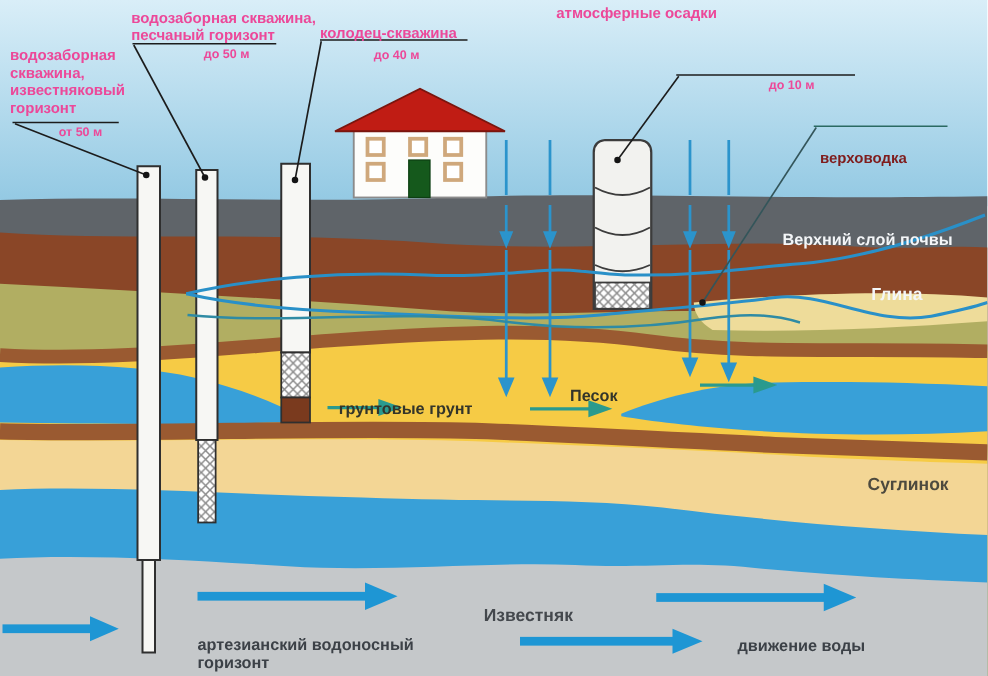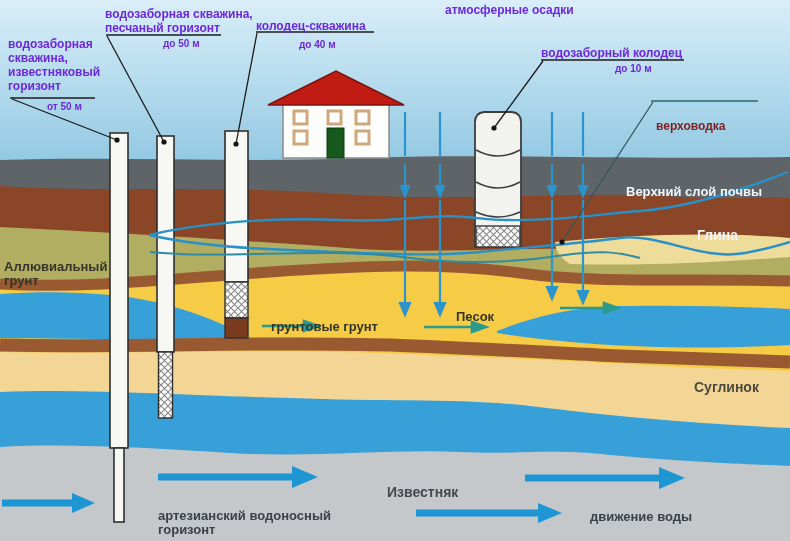--- a/index.html
+++ b/index.html
@@ -3,21 +3,21 @@
 <meta charset="utf-8">
 <style>
   html,body{margin:0;padding:0;background:#fff;}
   #stage{
     position:relative;width:790px;height:541px;overflow:hidden;
     font-family:"Liberation Sans",sans-serif;
   }
   #stage svg{position:absolute;left:0;top:0;}
   .lbl{
     position:absolute;white-space:pre-line;line-height:14px;
-    font-size:12px;font-weight:700;color:#6d28d9;
+    font-size:12px;font-weight:700;color:#ec4899;
   }
   .lbl.depth{font-size:10px;}
   .lbl.layer{font-size:13px;color:#3a3f45;margin-top:21px;}
   .lbl.big{font-size:14px;line-height:16px;padding-left:32px;}
   .lbl.white{color:#f4f6f8;}
   .lbl.teal{color:#7f1d1d;margin-top:32px;}
   .lbl.dark{color:#33352a;}
 </style>
 </head>
 <body>
@@ -173,29 +173,26 @@
 
 <div class="lbl" style="left:105px;top:7px;">водозаборная скважина,
 песчаный горизонт</div>
 <div class="lbl depth" style="left:163px;top:37px;">до 50 м</div>
 
 <div class="lbl" style="left:256px;top:19px;">колодец-скважина</div>
 <div class="lbl depth" style="left:299px;top:38px;">до 40 м</div>
 
 <div class="lbl" style="left:445px;top:3px;">атмосферные осадки</div>
 
-<div class="lbl" style="left:541px;top:46px;">водозаборный колодец</div>
 <div class="lbl depth" style="left:615px;top:62px;">до 10 м</div>
 
 <div class="lbl teal" style="left:656px;top:87px;">верховодка</div>
 
 <div class="lbl layer white" style="left:626px;top:164px;">Верхний слой почвы</div>
 <div class="lbl layer white big" style="left:665px;top:206px;">Глина</div>
-<div class="lbl layer dark" style="left:4px;top:239px;">Аллювиальный
-грунт</div>
 <div class="lbl layer dark" style="left:271px;top:299px;">грунтовые грунт</div>
 <div class="lbl layer dark" style="left:456px;top:289px;">Песок</div>
 <div class="lbl layer big" style="left:662px;top:358px;color:#4d4a3e;">Суглинок</div>
 <div class="lbl layer big" style="left:355px;top:463px;color:#44484d;">Известняк</div>
 <div class="lbl layer" style="left:158px;top:488px;color:#3c4147;">артезианский водоносный
 горизонт</div>
 <div class="lbl layer" style="left:590px;top:489px;color:#3c4147;">движение воды</div>
 
 </div>
 

